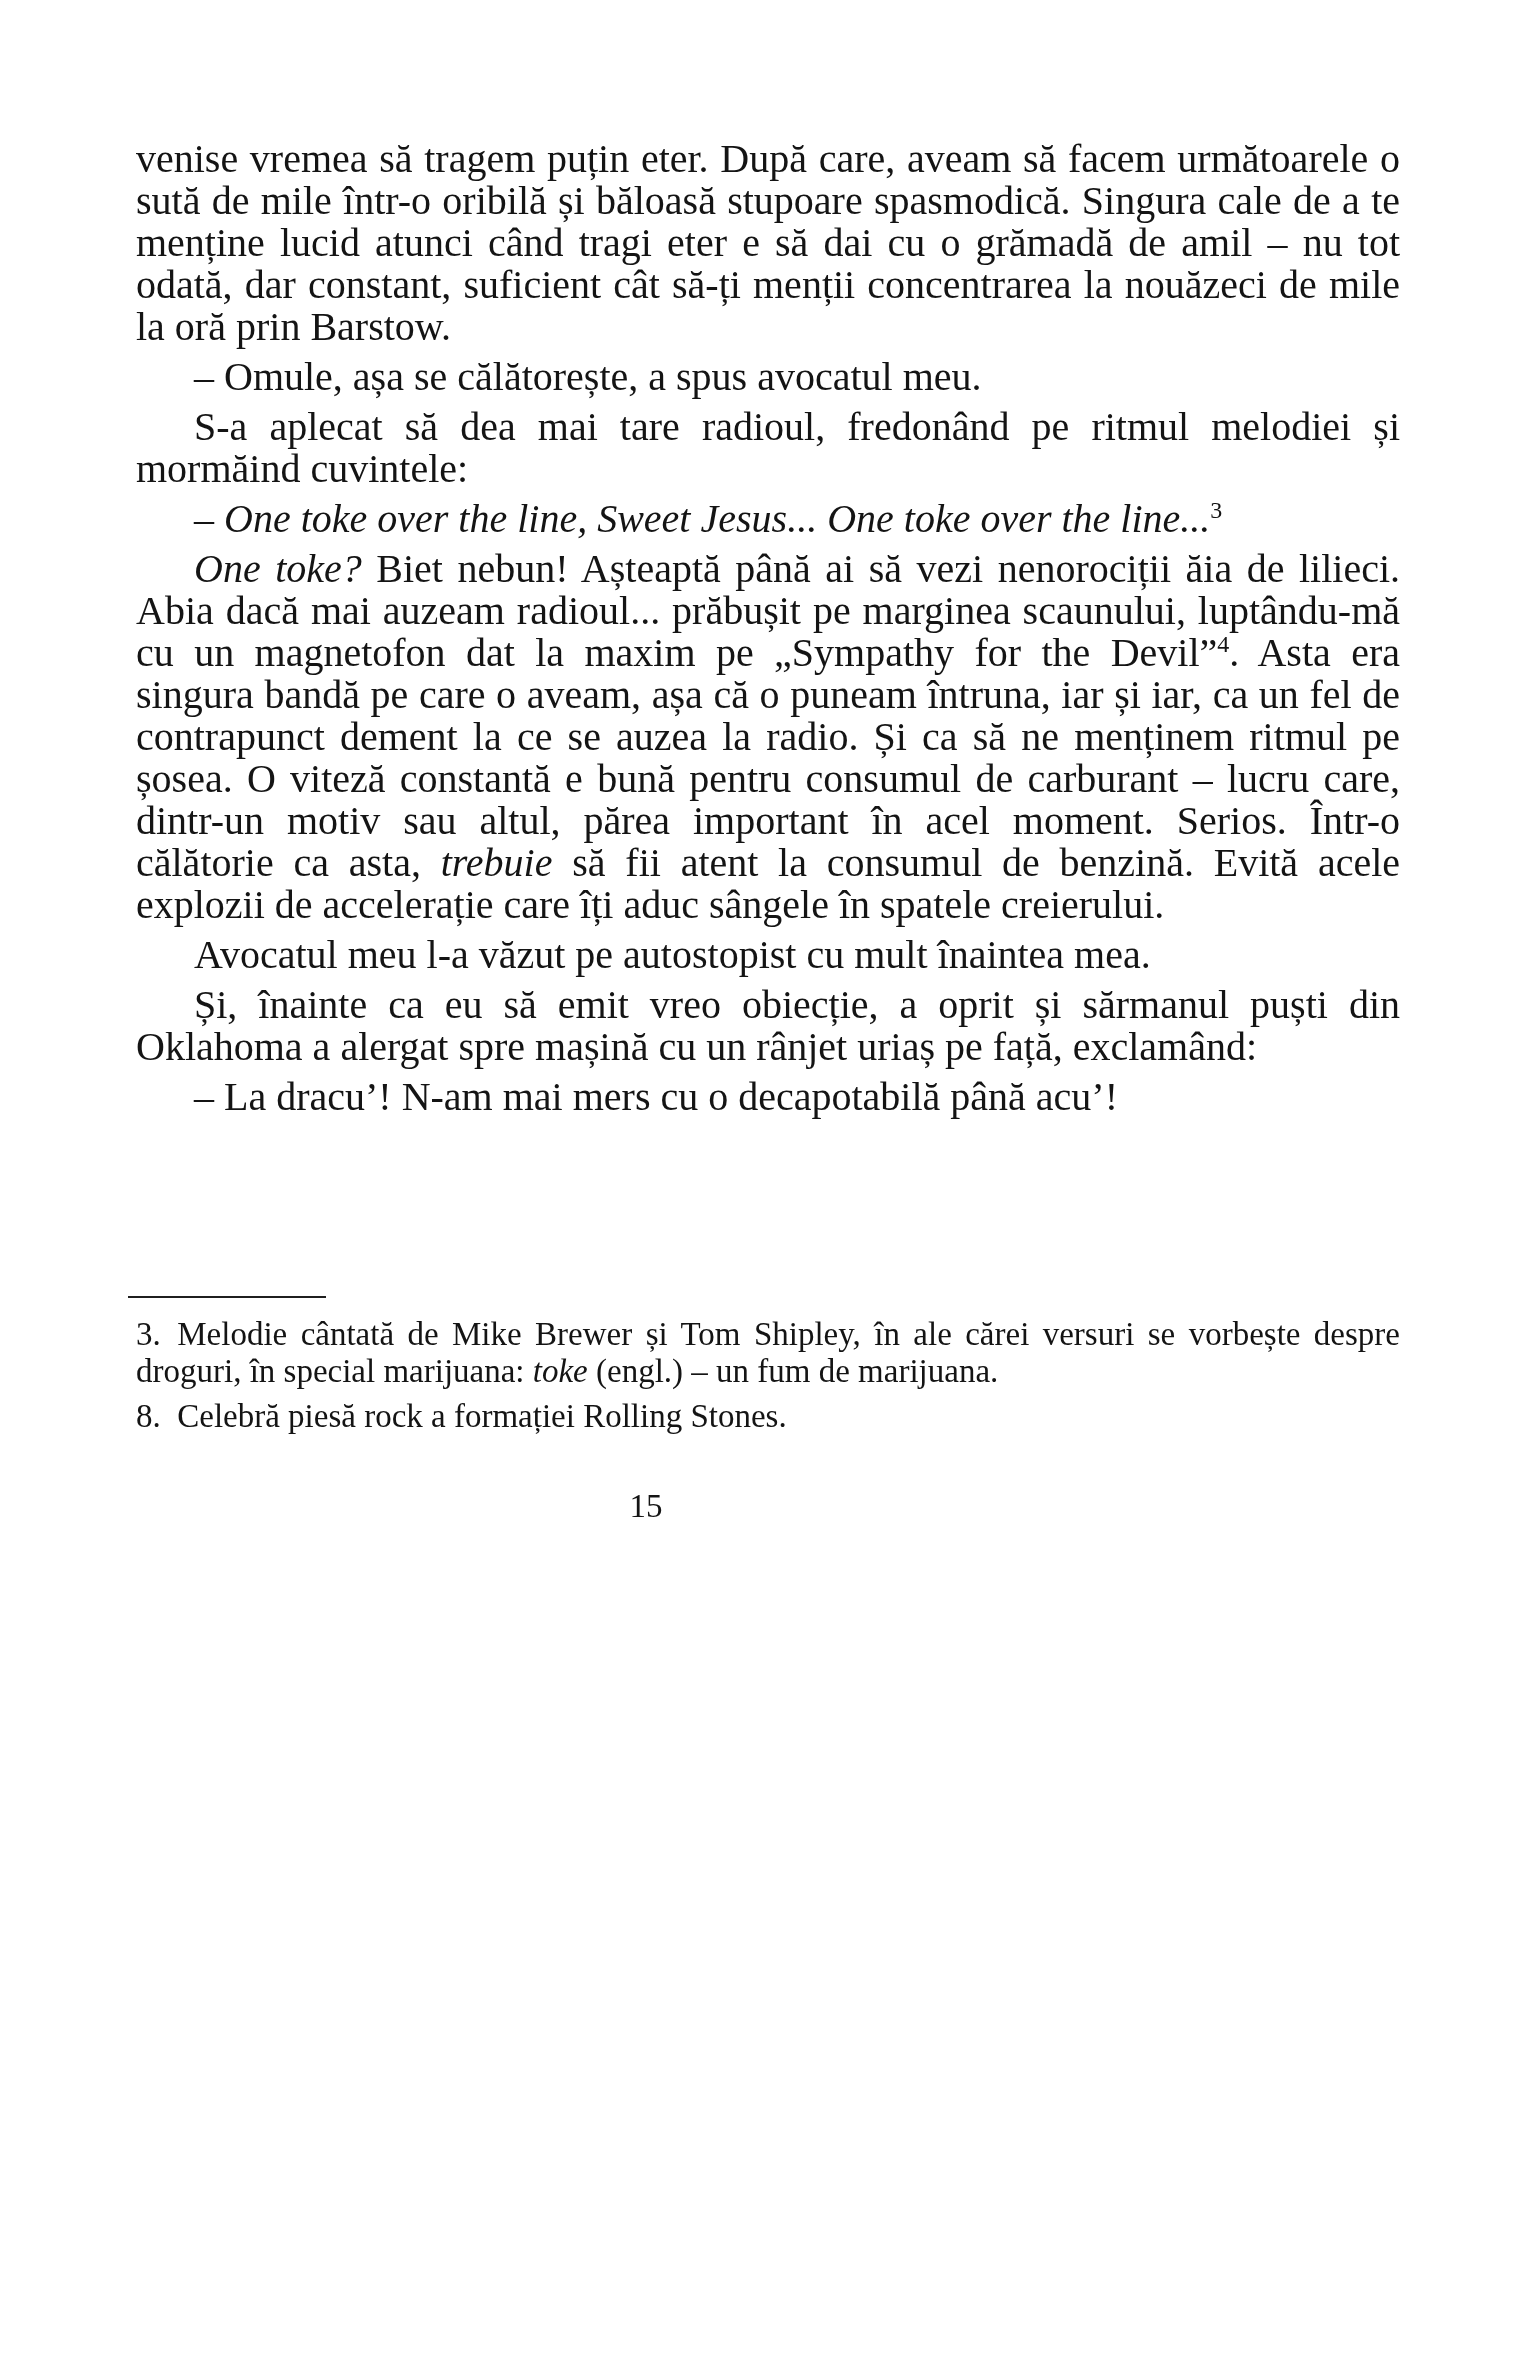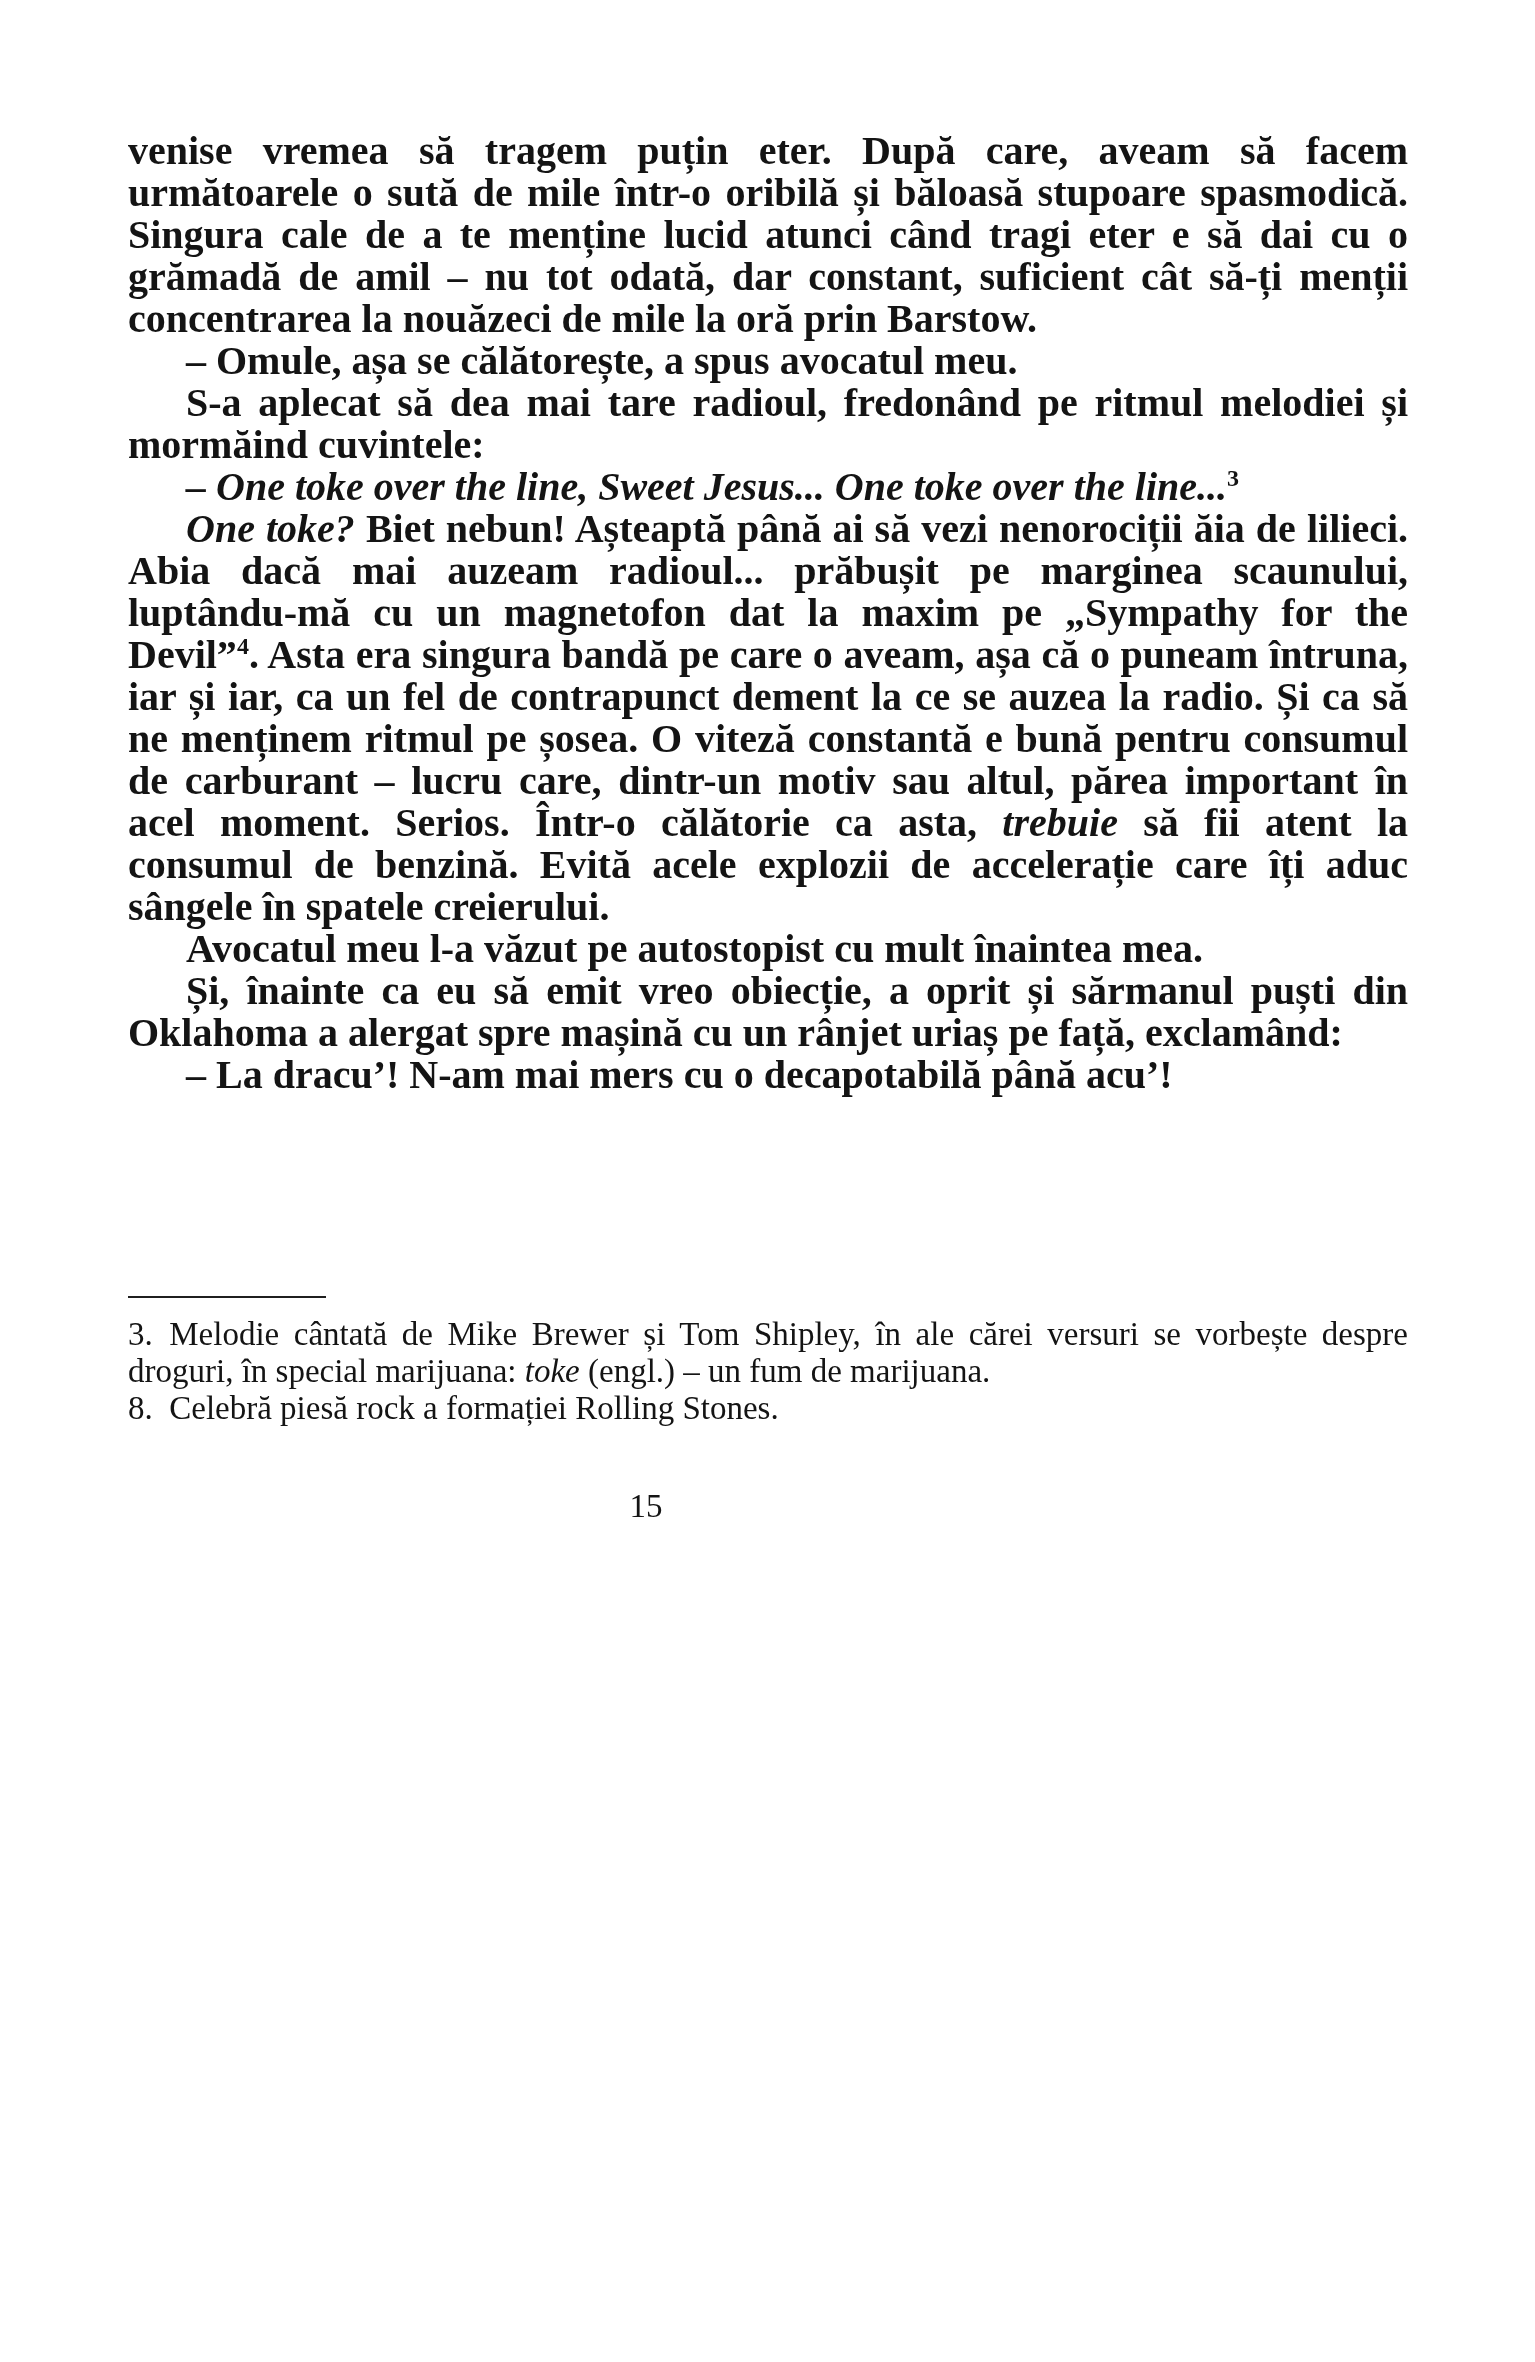--- a/index.html
+++ b/index.html
@@ -14,21 +14,21 @@
   }
   .text-block {
     position: absolute;
     left: 128px;
     top: 130px;
     width: 1280px;
     font-size: 40px;
     line-height: 42px;
     text-align: justify;
   }
-  .para { margin: 0; padding: 0; font-weight: bold; }
+  .para { margin: 8px; padding: 0; }
   .para.indent { text-indent: 58px; }
   .italic { font-style: italic; }
   .sup {
     font-size: 0.6em;
     font-style: normal;
     vertical-align: super;
     line-height: 0;
   }
   .footnotes {
     position: absolute;
@@ -38,21 +38,21 @@
     font-size: 33px;
     line-height: 37px;
     text-align: justify;
   }
   .footnote-rule {
     width: 198px;
     height: 2px;
     background: #1f1f1f;
     margin: 0 0 18px 0;
   }
-  .fn-item { margin: 0; padding: 0; }
+  .fn-item { margin: 8px; padding: 0; }
   .page-number {
     position: absolute;
     left: 0;
     top: 1488px;
     width: 1292px;
     text-align: center;
     font-size: 33px;
   }
 </style>
 </head>

